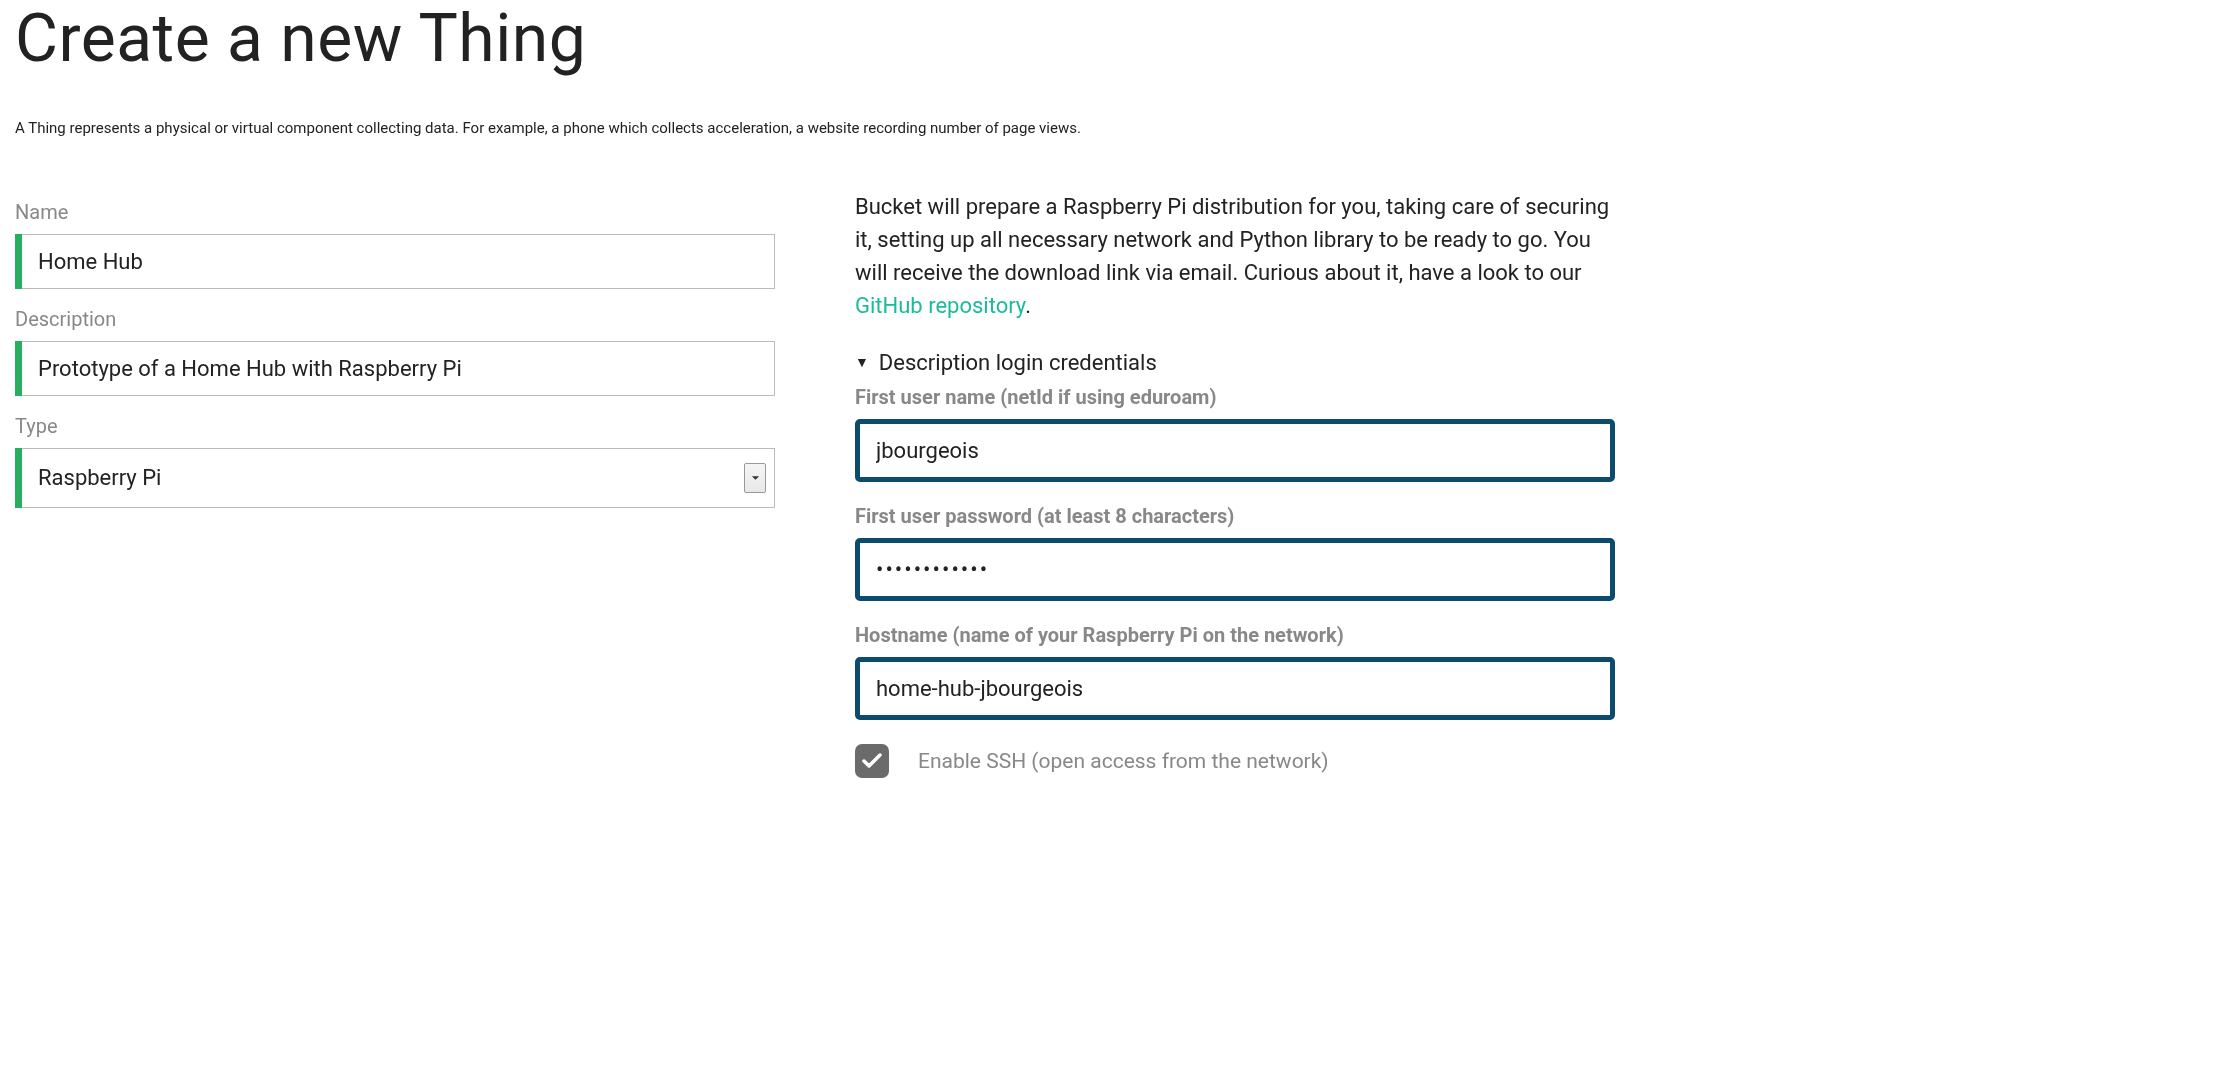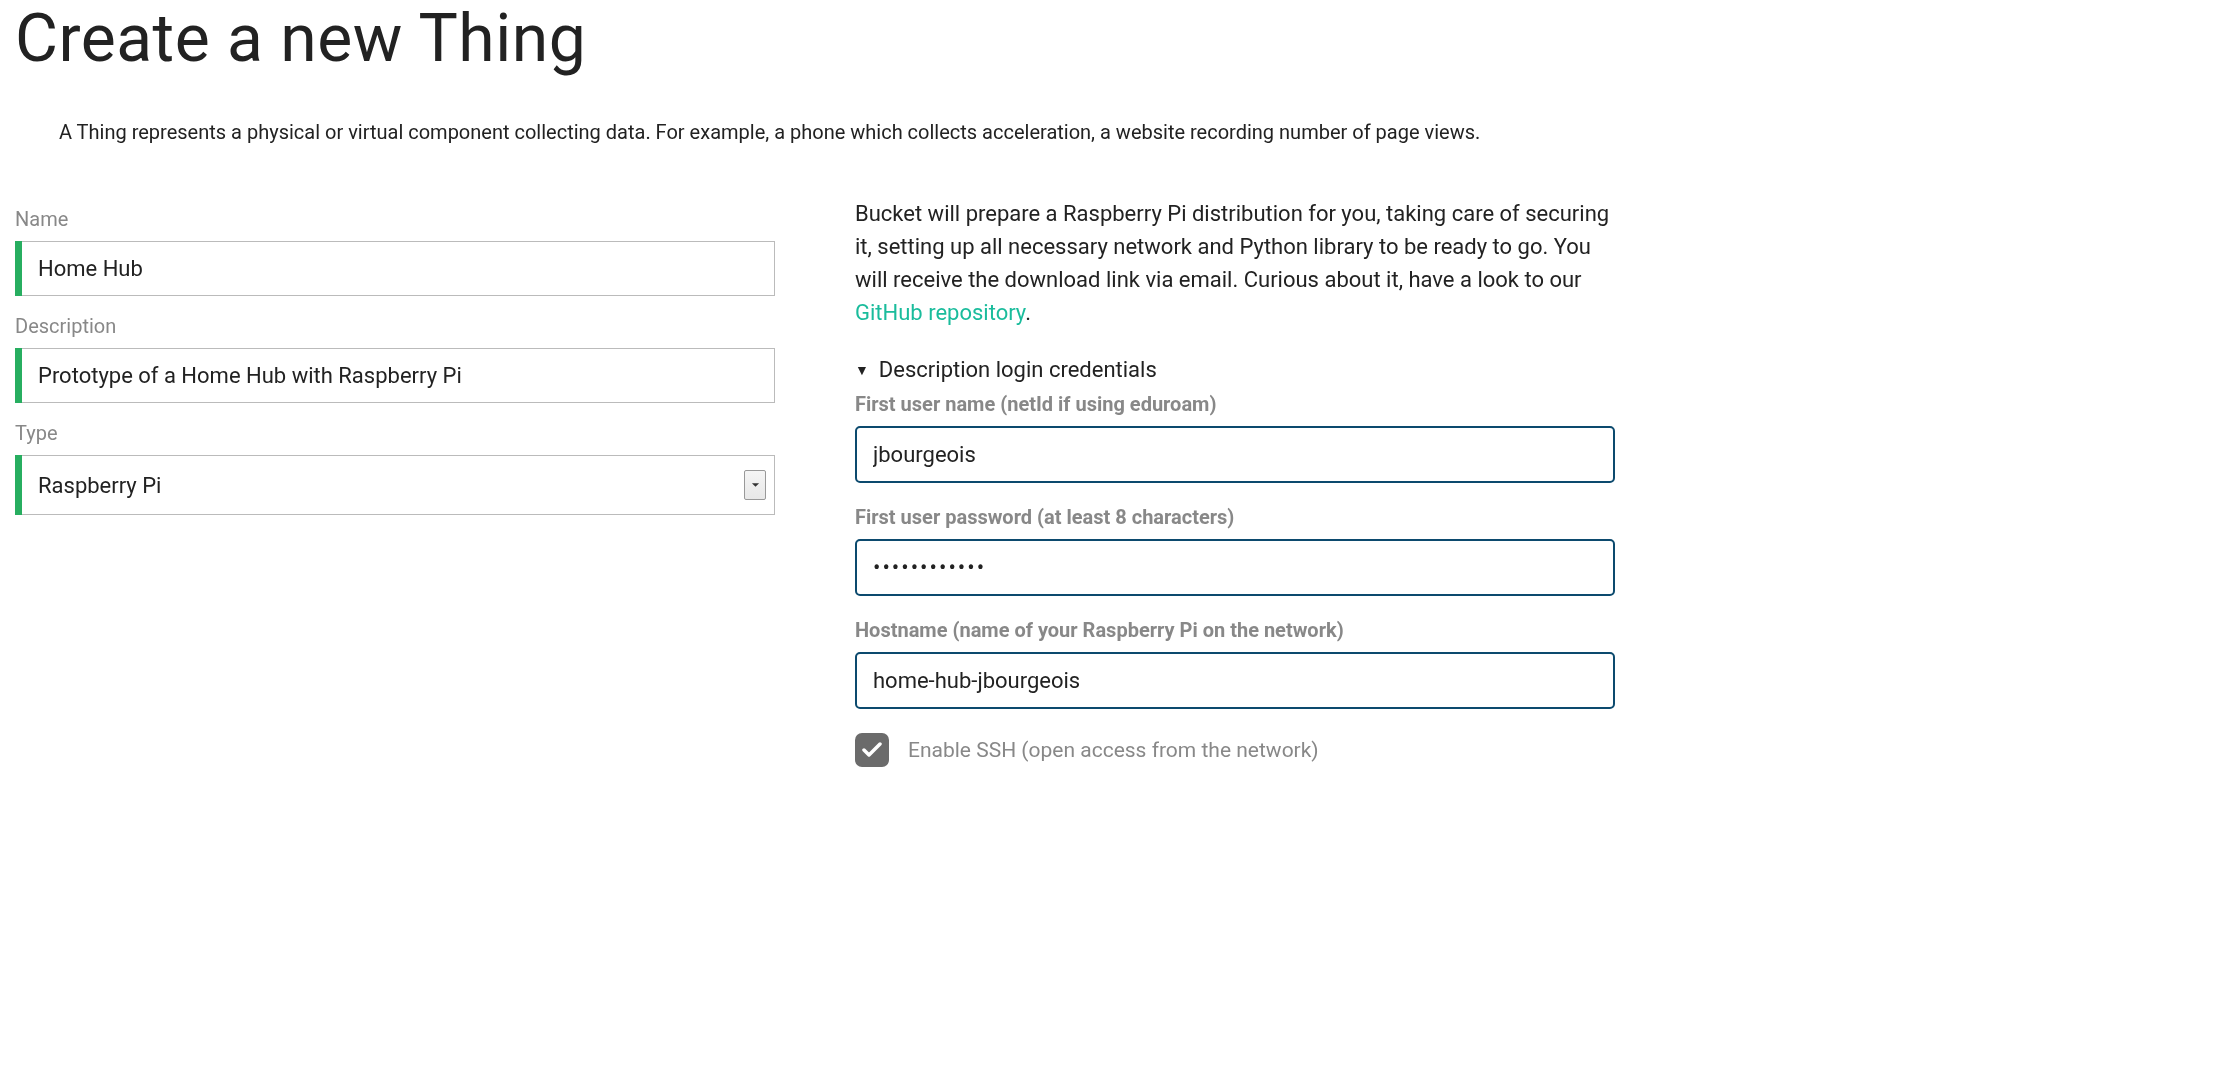--- a/index.html
+++ b/index.html
@@ -15,26 +15,25 @@
       width: 2220px;
     }
     .page-title {
       font-size: 66px;
       font-weight: 400;
       color: #222;
       margin-bottom: 40px;
       letter-spacing: 0.5px;
     }
     .intro-text {
-      font-size: 20px;
+      font-size: 15px;
       color: #222;
       line-height: 1.5;
       margin-bottom: 50px;
       max-width: 1530px;
-      margin-left: 44px;
     }
     .columns {
       display: flex;
       gap: 50px;
     }
     .col-left {
       width: 760px;
       flex-shrink: 0;
       margin-top: 10px;
     }
@@ -128,37 +127,37 @@
     .simple-label {
       font-size: 20px;
       color: #888;
       margin-bottom: 10px;
       display: block;
       margin-top: 8px;
       font-weight: bold;
     }
     .simple-input {
       width: 100%;
-      border: 2px solid #0c4a6e;
+      border: 5px solid #0c4a6e;
       border-radius: 5px;
       padding: 14px 16px;
       font-size: 22px;
       color: #222;
       background: #fff;
       outline: none;
       margin-bottom: 14px;
       font-family: inherit;
     }
     .simple-input-password {
       letter-spacing: 2px;
     }
     .checkbox-row {
       display: flex;
       align-items: center;
-      gap: 19px;
+      gap: 29px;
       margin-top: 10px;
     }
     .checkbox-box {
       width: 34px;
       height: 34px;
       background: #6b6b6b;
       border-radius: 7px;
       display: flex;
       align-items: center;
       justify-content: center;

